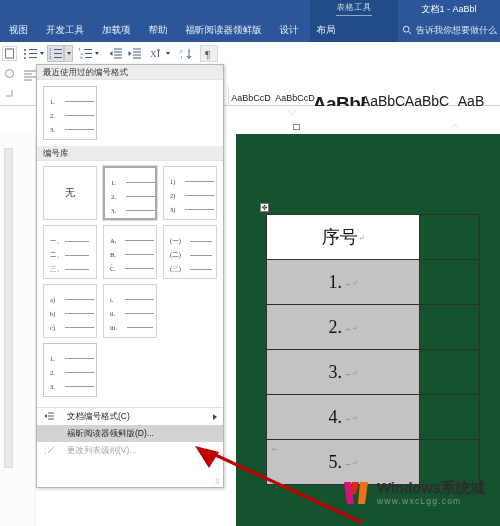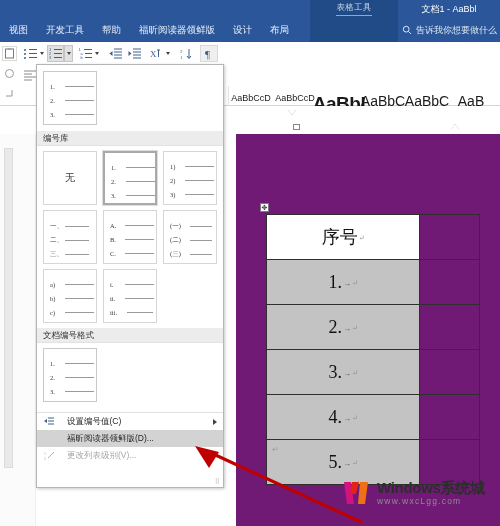--- a/index.html
+++ b/index.html
@@ -139,21 +139,21 @@
     background: #e9e9e9; border: 1px solid #dcdcdc;
   }
 
   
   .docarea {
     position: absolute; left: 236px; top: 134px; width: 264px; height: 392px;
     background: #ffffff;
   }
   .page {
     position: absolute; left: 0; top: 0; width: 264px; height: 392px;
-    background: #701a75;
+    background: #14532d;
   }
   .tablemove {
     position: absolute; left: 24px; top: 69px; width: 9px; height: 9px;
     border: 1px solid #7a7a7a; background: #fff;
     display: flex; align-items: center; justify-content: center;
     font-size: 7px; color: #333; line-height: 1;
   }
   .wtable {
     position: absolute; left: 30px; top: 80px;
     width: 214px;
@@ -273,20 +273,21 @@
       <span class="under">表格工具</span>
     </div>
     <div class="doc-title">文档1  -  AaBbl</div>
   </div>
 
   <div class="tabstrip">
     <div class="ctxband"></div>
     <div class="tabs">
       <div class="tab">视图</div>
       <div class="tab">开发工具</div>
+      <div class="tab">加载项</div>
       <div class="tab">帮助</div>
       <div class="tab">福昕阅读器领鲜版</div>
       <div class="tab ctx">设计</div>
       <div class="tab ctx">布局</div>
     </div>
     <div class="tellme">
       <svg width="10" height="10" viewBox="0 0 10 10">
         <circle cx="4.2" cy="4.2" r="2.9" fill="none" stroke="#dbe5f3" stroke-width="1"></circle>
         <line x1="6.4" y1="6.4" x2="9" y2="9" stroke="#dbe5f3" stroke-width="1"></line>
       </svg>
@@ -543,20 +544,21 @@
           <td class="c2"></td>
         </tr>
       </tbody>
         </table>
       <div class="after-para">↵</div>
     </div>
   </div>
 
   <div class="menu">
 
+    <div class="menu-section-title">最近使用过的编号格式</div>
     <div class="recent-wrap">
       <div class="recent-cell">
         <div class="gl-line gl1">
             <span class="lbl">1.</span>
             <span class="bar"></span>
           </div>
         <div class="gl-line gl2">
             <span class="lbl">2.</span>
             <span class="bar"></span>
           </div>
@@ -672,21 +674,20 @@
             <span class="lbl">ii.</span>
             <span class="bar"></span>
           </div>
         <div class="gl-line gl3">
             <span class="lbl" style="width:15px;">iii.</span>
             <span class="bar" style="width:26px;"></span>
           </div>
       </div>
     </div>
 
-    <div class="menu-section-title" style="margin-top:5px;">文档编号格式</div>
     <div class="doc-wrap">
       <div class="recent-cell">
         <div class="gl-line gl1">
             <span class="lbl">1.</span>
             <span class="bar"></span>
           </div>
         <div class="gl-line gl2">
             <span class="lbl">2.</span>
             <span class="bar"></span>
           </div>
@@ -700,21 +701,21 @@
     <div class="menu-cmds">
       <div class="menu-item">
         <span class="mi-icon">
           <svg width="11" height="9" viewBox="0 0 11 9">
             <line x1="4" y1="1" x2="10" y2="1" stroke="#3f5e8c" stroke-width="1"></line>
             <line x1="4" y1="4" x2="10" y2="4" stroke="#3f5e8c" stroke-width="1"></line>
             <line x1="4" y1="7" x2="10" y2="7" stroke="#3f5e8c" stroke-width="1"></line>
             <path d="M3 2 L0 4 L3 6 Z" fill="#3f5e8c"></path>
           </svg>
         </span>
-        <span class="mi-label">设置编号值(C)</span>
+        <span class="mi-label">文档编号格式(C)</span>
         <span class="mi-arrow"></span>
       </div>
       <div class="menu-item hl">
         <span class="mi-icon"></span>
         <span class="mi-label">福昕阅读器领鲜版(D)...</span>
       </div>
       <div class="menu-item dis">
         <span class="mi-icon">
           <svg width="11" height="9" viewBox="0 0 11 9">
             <text x="0" y="4" font-size="4" fill="#b0b0b0" font-family="Liberation Serif, serif">1</text>

